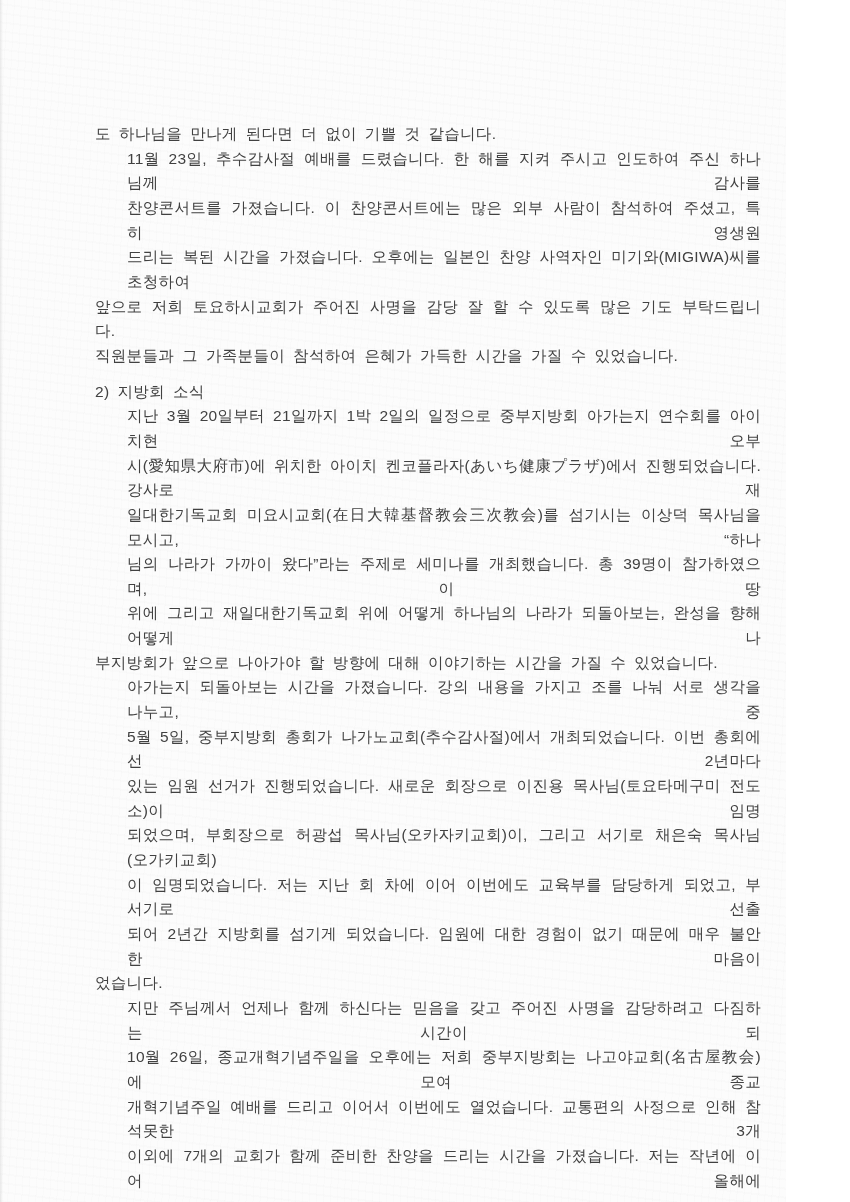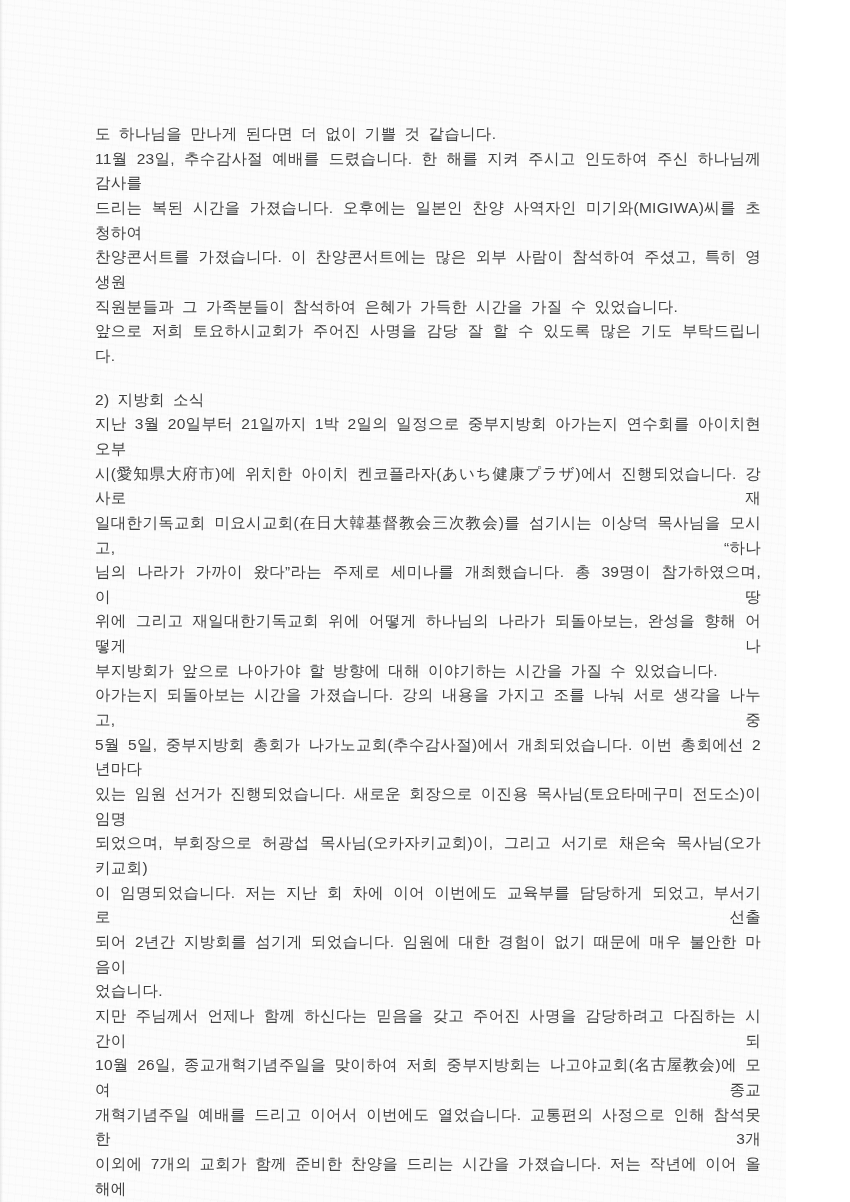--- a/index.html
+++ b/index.html
@@ -40,62 +40,62 @@
     font-size: 15.5px;
     line-height: 24.65px;
     letter-spacing: 0.3px;
     word-spacing: 3.5px;
     -webkit-font-smoothing: antialiased;
   }
   .ln {
     white-space: normal;
     text-align: justify;
   }
-  .ln.j   { text-align-last: justify; }
+  .ln.j   { text-align-last: justify; margin-left: 32px; }
   .ln.end { text-align-last: left; }
   .heading {
-    margin-top: 19px;
+    margin-top: 11px;
     text-align: left;
   }
   .para { margin: 0; }
 </style>
 </head>
 <body>
 
 <div class="page">
   <div class="scan-edge-left"></div>
   <div class="scan-noise"></div>
 
   <div class="doc">
 
     <div class="para">
       <div class="ln end">도 하나님을 만나게 된다면 더 없이 기쁠 것 같습니다.</div>
       <div class="ln j">11월 23일, 추수감사절 예배를 드렸습니다. 한 해를 지켜 주시고 인도하여 주신 하나님께 감사를</div>
+      <div class="ln j">찬양콘서트를 가졌습니다. 이 찬양콘서트에는 많은 외부 사람이 참석하여 주셨고, 특히 영생원</div>
       <div class="ln j">드리는 복된 시간을 가졌습니다. 오후에는 일본인 찬양 사역자인 미기와(MIGIWA)씨를 초청하여</div>
-      <div class="ln j">찬양콘서트를 가졌습니다. 이 찬양콘서트에는 많은 외부 사람이 참석하여 주셨고, 특히 영생원</div>
+      <div class="ln end">앞으로 저희 토요하시교회가 주어진 사명을 감당 잘 할 수 있도록 많은 기도 부탁드립니다.</div>
       <div class="ln end">직원분들과 그 가족분들이 참석하여 은혜가 가득한 시간을 가질 수 있었습니다.</div>
-      <div class="ln end">앞으로 저희 토요하시교회가 주어진 사명을 감당 잘 할 수 있도록 많은 기도 부탁드립니다.</div>
     </div>
 
     <div class="heading">2) 지방회 소식</div>
     <div class="para">
       <div class="ln j">지난 3월 20일부터 21일까지 1박 2일의 일정으로 중부지방회 아가는지 연수회를 아이치현 오부</div>
       <div class="ln j">시(愛知県大府市)에 위치한 아이치 켄코플라자(あいち健康プラザ)에서 진행되었습니다. 강사로 재</div>
       <div class="ln j">일대한기독교회 미요시교회(在日大韓基督教会三次教会)를 섬기시는 이상덕 목사님을 모시고, “하나</div>
       <div class="ln j">님의 나라가 가까이 왔다”라는 주제로 세미나를 개최했습니다. 총 39명이 참가하였으며, 이 땅</div>
       <div class="ln j">위에 그리고 재일대한기독교회 위에 어떻게 하나님의 나라가 되돌아보는, 완성을 향해 어떻게 나</div>
       <div class="ln end">부지방회가 앞으로 나아가야 할 방향에 대해 이야기하는 시간을 가질 수 있었습니다.</div>
       <div class="ln j">아가는지 되돌아보는 시간을 가졌습니다. 강의 내용을 가지고 조를 나눠 서로 생각을 나누고, 중</div>
       <div class="ln j">5월 5일, 중부지방회 총회가 나가노교회(추수감사절)에서 개최되었습니다. 이번 총회에선 2년마다</div>
       <div class="ln j">있는 임원 선거가 진행되었습니다. 새로운 회장으로 이진용 목사님(토요타메구미 전도소)이 임명</div>
       <div class="ln j">되었으며, 부회장으로 허광섭 목사님(오카자키교회)이, 그리고 서기로 채은숙 목사님(오가키교회)</div>
       <div class="ln j">이 임명되었습니다. 저는 지난 회 차에 이어 이번에도 교육부를 담당하게 되었고, 부서기로 선출</div>
       <div class="ln j">되어 2년간 지방회를 섬기게 되었습니다. 임원에 대한 경험이 없기 때문에 매우 불안한 마음이</div>
       <div class="ln end">었습니다.</div>
       <div class="ln j">지만 주님께서 언제나 함께 하신다는 믿음을 갖고 주어진 사명을 감당하려고 다짐하는 시간이 되</div>
-      <div class="ln j">10월 26일, 종교개혁기념주일을 맞이하여 저희 중부지방회는 나고야교회(名古屋教会)에 모여 종교</div>
+      <div class="ln j">10월 26일, 종교개혁기념주일을 오후에는 저희 중부지방회는 나고야교회(名古屋教会)에 모여 종교</div>
       <div class="ln j">개혁기념주일 예배를 드리고 이어서 이번에도 열었습니다. 교통편의 사정으로 인해 참석못한 3개</div>
       <div class="ln j">이외에 7개의 교회가 함께 준비한 찬양을 드리는 시간을 가졌습니다. 저는 작년에 이어 올해에</div>
 
     </div>
 
   </div>
 </div>
 
 </body></html>

